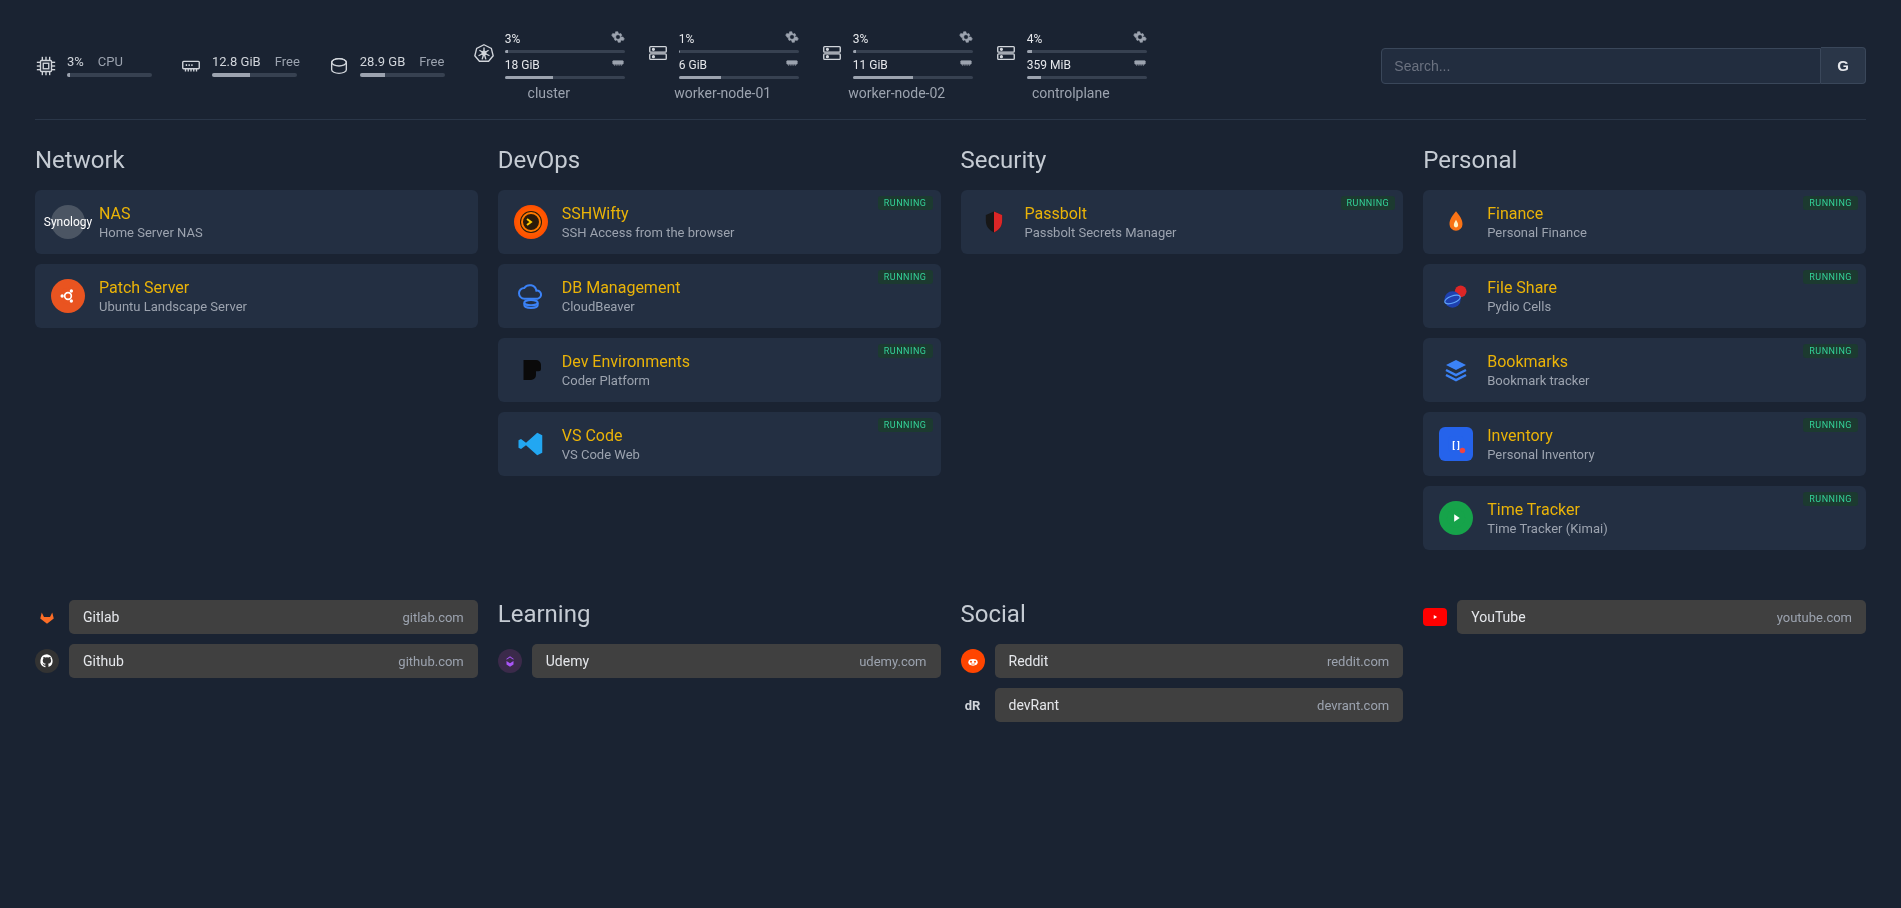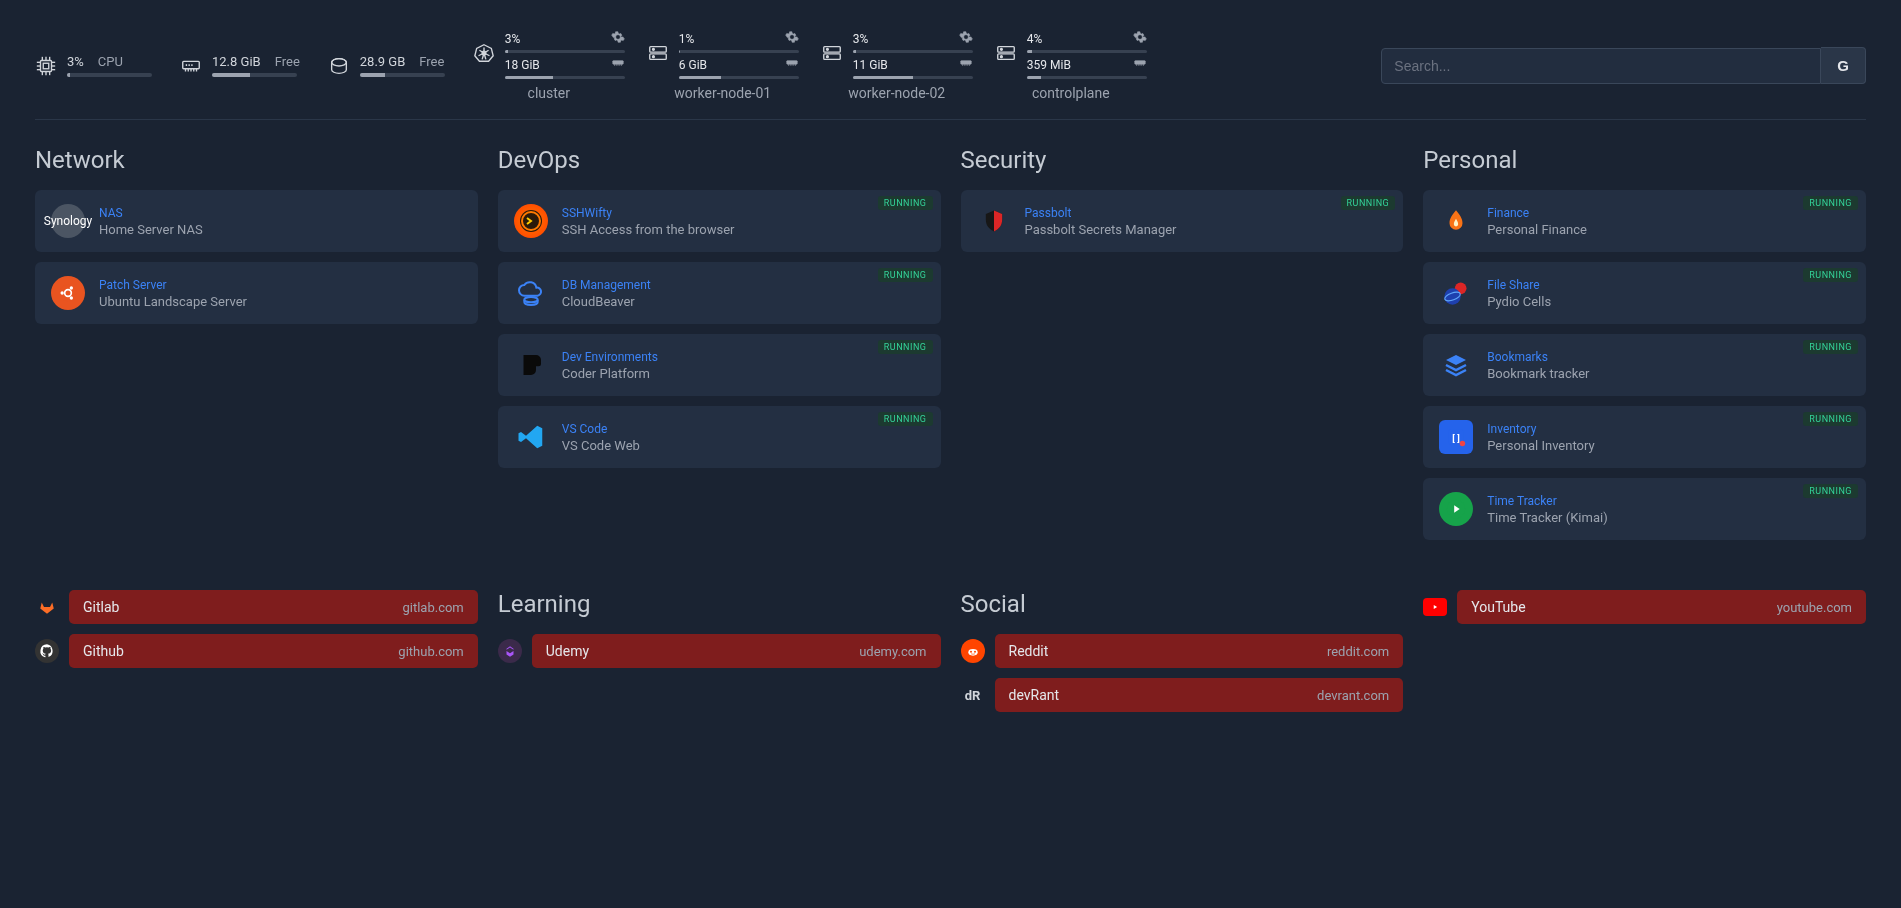--- a/index.html
+++ b/index.html
@@ -95,21 +95,21 @@
   width: 34px;
   height: 34px;
   border-radius: 50%;
   display: flex;
   align-items: center;
   justify-content: center;
   font-size: 16px;
   flex-shrink: 0;
 }
 .card-text { display: flex; flex-direction: column; gap: 2px; }
-.card-title { font-size: 12px; color: #3b82f6; }
+.card-title { font-size: 16px; color: #eab308; }
 .card-sub { font-size: 13px; color: #9ca3af; }
 .badge {
   position: absolute;
   top: 6px;
   right: 8px;
   font-size: 9px;
   color: #34d399;
   background: #1c3a30;
   padding: 2px 6px;
   border-radius: 3px;
@@ -122,21 +122,21 @@
   height: 24px;
   border-radius: 50%;
   display: flex;
   align-items: center;
   justify-content: center;
   font-size: 12px;
   flex-shrink: 0;
 }
 .link-pill {
   flex: 1;
-  background: #7f1d1d;
+  background: #404040;
   border-radius: 5px;
   padding: 9px 14px;
   display: flex;
   justify-content: space-between;
   align-items: center;
   cursor: pointer;
 }
 .link-name { font-size: 14px; color: #e5e7eb; }
 .link-url { font-size: 13px; color: #9ca3af; }
 

